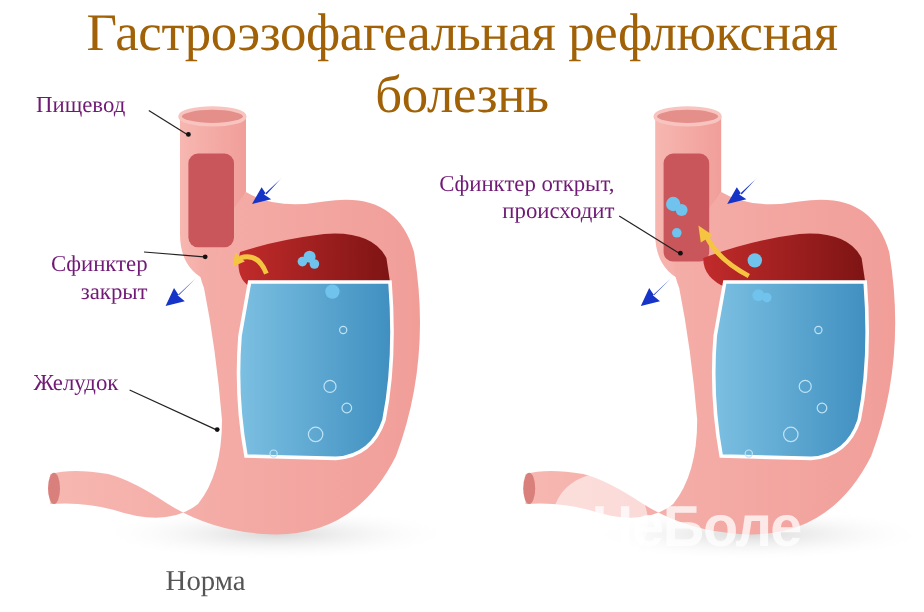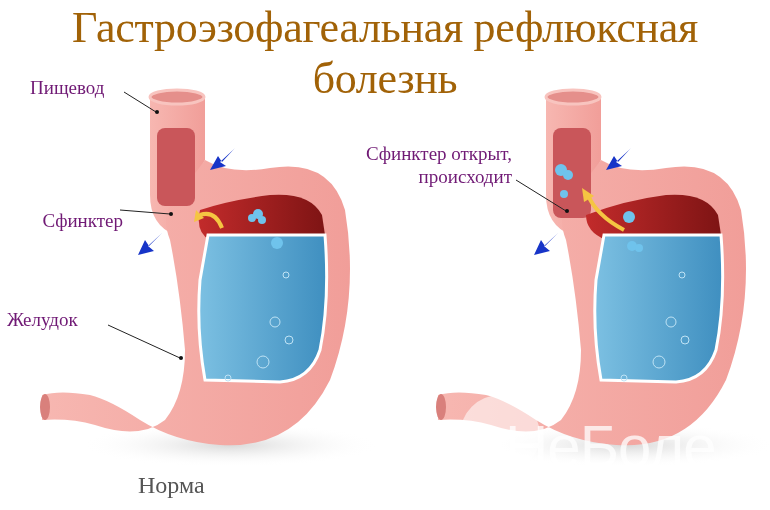--- a/index.html
+++ b/index.html
@@ -4,22 +4,22 @@
 <style>
   html, body { margin: 0; padding: 0; background: #ffffff; }
   body { width: 770px; height: 510px; position: relative; overflow: hidden;
          font-family: "Liberation Serif", "DejaVu Serif", serif; color: #5a5a5a; }
   .title { position: absolute; left: 0; top: 2px; width: 770px; text-align: center;
            font-size: 44px; color: #a16207; letter-spacing: -0.3px; }
   .lbl { position: absolute; font-size: 19px; color: #701a75; line-height: 23px; white-space: nowrap; }
   .lbl.c { text-align: right; }
   .caption { position: absolute; font-size: 24px; color: #555555; text-align: right; }
   svg.art { position: absolute; left: 0; top: 0; }
-  .wm { position: absolute; left: 505px; top: 412px; font-family: "Liberation Sans", "DejaVu Sans", sans-serif;
-        font-size: 60px; color: rgba(255,255,255,0.75); letter-spacing: -1px; }
+  .wm { position: absolute; left: 493px; top: 412px; font-family: "Liberation Sans", "DejaVu Sans", sans-serif;
+        font-size: 48px; color: rgba(255,255,255,0.75); letter-spacing: -1px; font-weight: bold; }
 </style>
 </head>
 <body>
 
 <div class="title">Гастроэзофагеальная рефлюксная болезнь</div>
 
 <svg class="art" width="770" height="510" viewBox="0 0 770 510">
   <defs>
     <linearGradient id="wall" x1="0" y1="0" x2="1" y2="0">
       <stop offset="0" stop-color="#f7b7b1"></stop>
@@ -107,22 +107,23 @@
   </g>
 
   <circle cx="500" cy="435" r="40" fill="rgba(255,255,255,0.55)"></circle>
 </svg>
 
 <div class="wm">НеБоле</div>
 
 <div class="lbl" style="left:30px; top:76px;">Пищевод</div>
 <div class="lbl c" style="left:28px; top:176px; width:95px;margin-top:33px;">
   <div>Сфинктер</div>
+  <div>закрыт</div>
 </div>
-<div class="lbl" style="left:7px; top:308px;">Желудок</div>
+<div class="lbl" style="left:28px; top:308px;">Желудок</div>
 
 <div class="lbl c" style="left:352px; top:142px; width:160px;">
   <div>Сфинктер открыт,</div>
   <div>происходит</div>
 </div>
 
 <div class="caption" style="left:138px; top:472px;">Норма</div>
 <div class="caption" style="left:550px; top:460px;margin-top:48px;">ГЭРБ</div>
 
 </body></html>

